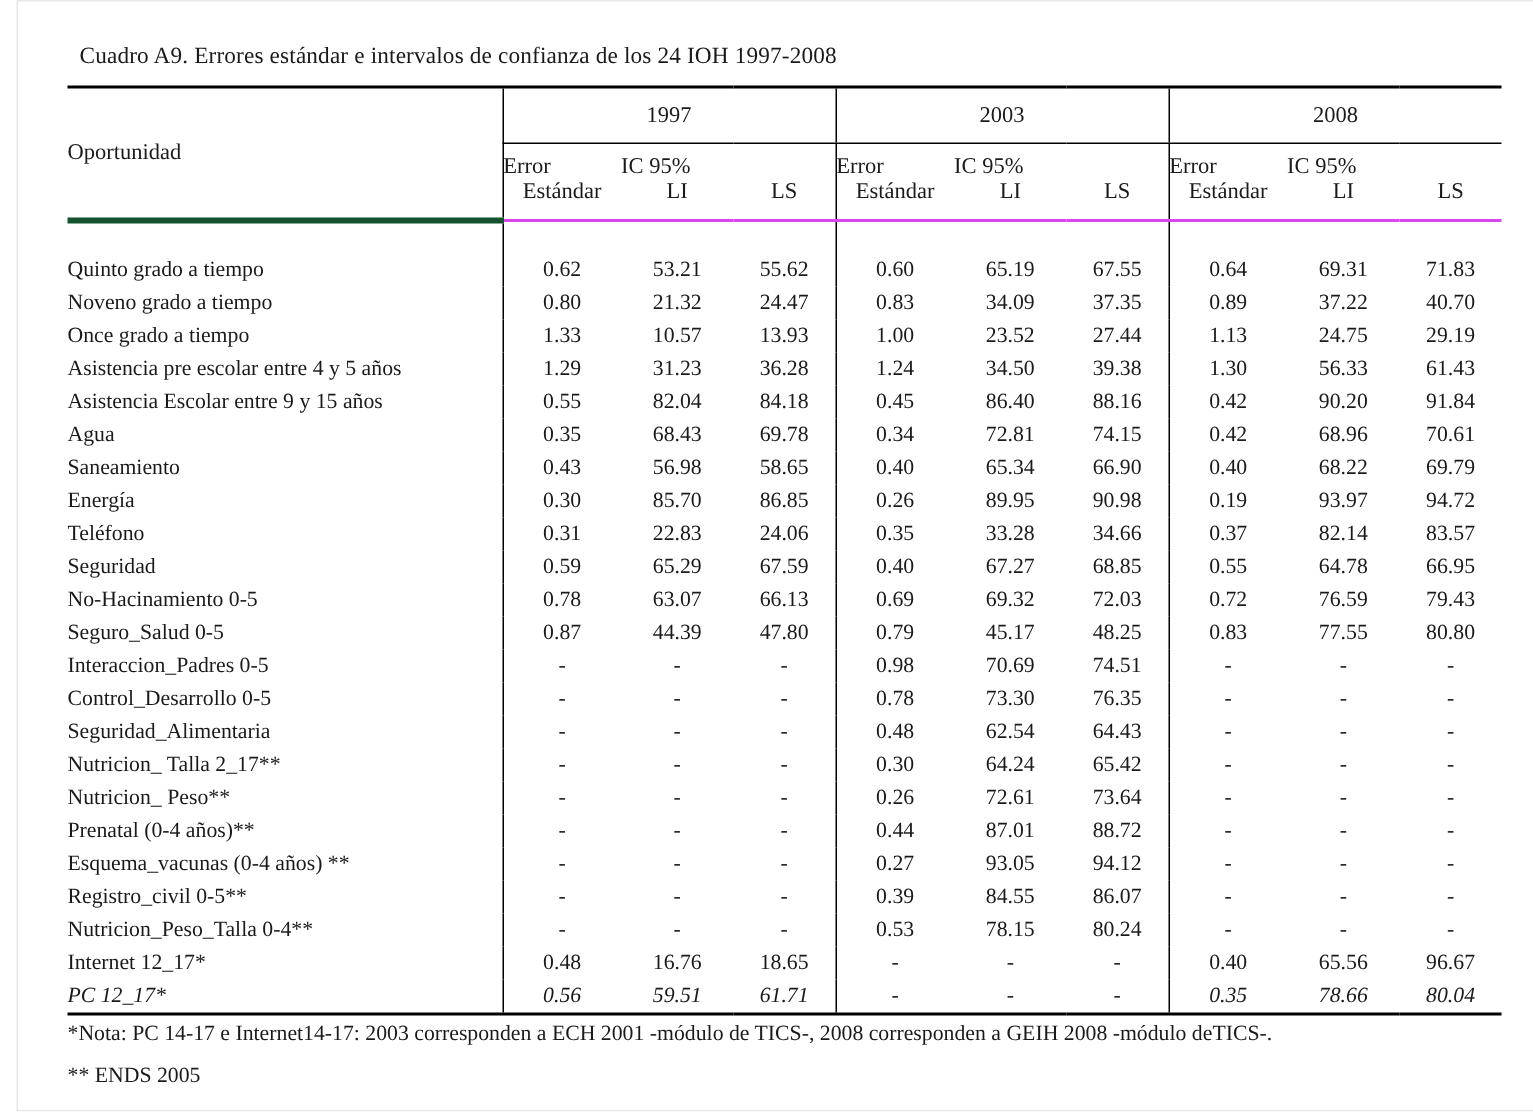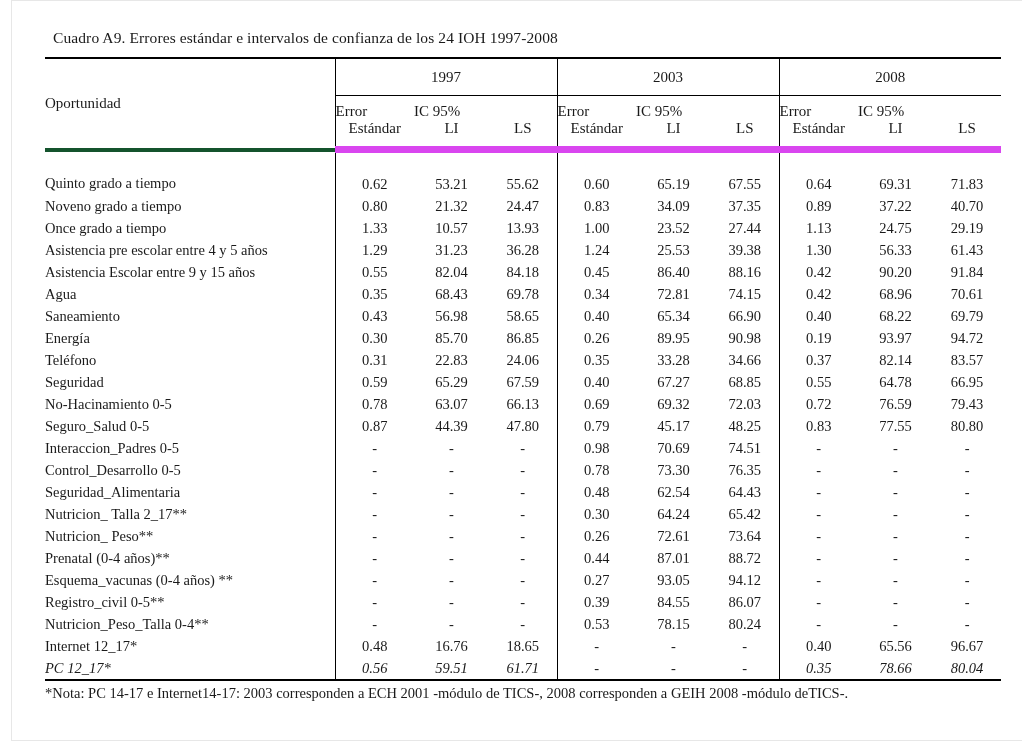--- a/index.html
+++ b/index.html
@@ -37,21 +37,21 @@
   .row-year th{border-top:2px solid #000;height:36px;font-size:15px;}
   th.opp-cell{
     border-top:2px solid #000;
     border-right:1px solid #000;
     border-bottom:4px solid #14532d;
     text-align:left;font-size:15px;
   }
   th.year-cell{border-bottom:1px solid #000;text-align:center;}
   .gsep{border-left:1px solid #000;}
   .row-h2 th{height:24px;font-size:15px;text-align:left;vertical-align:bottom;padding-bottom:1px;}
-  .row-h3 th{height:26px;font-size:15px;text-align:center;border-bottom:7px solid #d946ef;vertical-align:top;padding-top:1px;}
+  .row-h3 th{height:26px;font-size:15px;text-align:center;border-bottom:2px solid #d946ef;vertical-align:top;padding-top:1px;}
   
   tbody td{height:22px;line-height:22px;}
   td.lbl{
     text-align:left;padding-left:9px;
     border-right:1px solid #000;
   }
   td.num{text-align:center;}
   tbody tr:first-child td{padding-top:20px;}
   tbody tr:last-child td{border-bottom:2px solid #000;font-style:italic;}
   
@@ -146,21 +146,21 @@
     <td class="num">24.75</td>
     <td class="num">29.19</td>
   </tr>
 
   <tr>
     <td class="lbl">Asistencia pre escolar entre 4 y 5 años</td>
     <td class="num">1.29</td>
     <td class="num">31.23</td>
     <td class="num">36.28</td>
     <td class="num gsep">1.24</td>
-    <td class="num">25.53</td>
+    <td class="num">34.50</td>
     <td class="num">39.38</td>
     <td class="num gsep">1.30</td>
     <td class="num">56.33</td>
     <td class="num">61.43</td>
   </tr>
 
   <tr>
     <td class="lbl">Asistencia Escolar entre 9 y 15 años</td>
     <td class="num">0.55</td>
     <td class="num">82.04</td>
@@ -404,16 +404,17 @@
     <td class="num">-</td>
     <td class="num gsep">0.35</td>
     <td class="num">78.66</td>
     <td class="num">80.04</td>
   </tr>
 </tbody>
     </table>
 
     <div class="notes">
       <p class="note1">*Nota: PC 14-17 e Internet14-17: 2003 corresponden a ECH 2001 -módulo de TICS-, 2008 corresponden a GEIH 2008 -módulo deTICS-.</p>
+      <p class="note2">** ENDS 2005</p>
     </div>
 
   </div>
 </div>
 
 </body></html>

